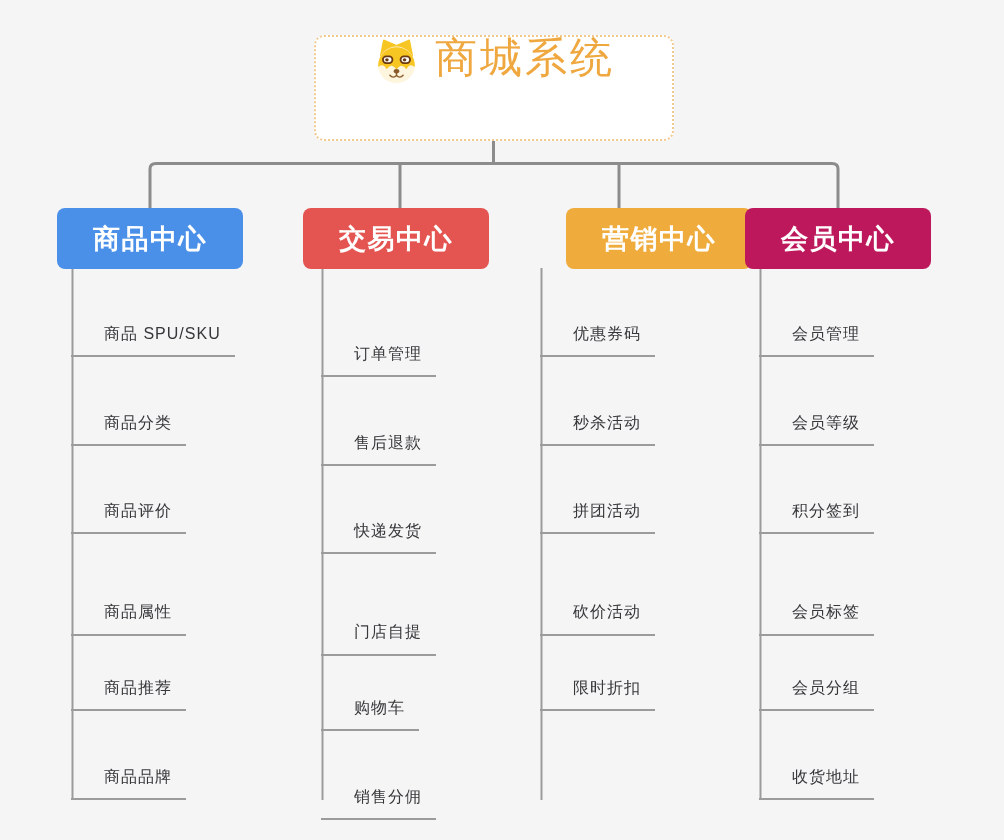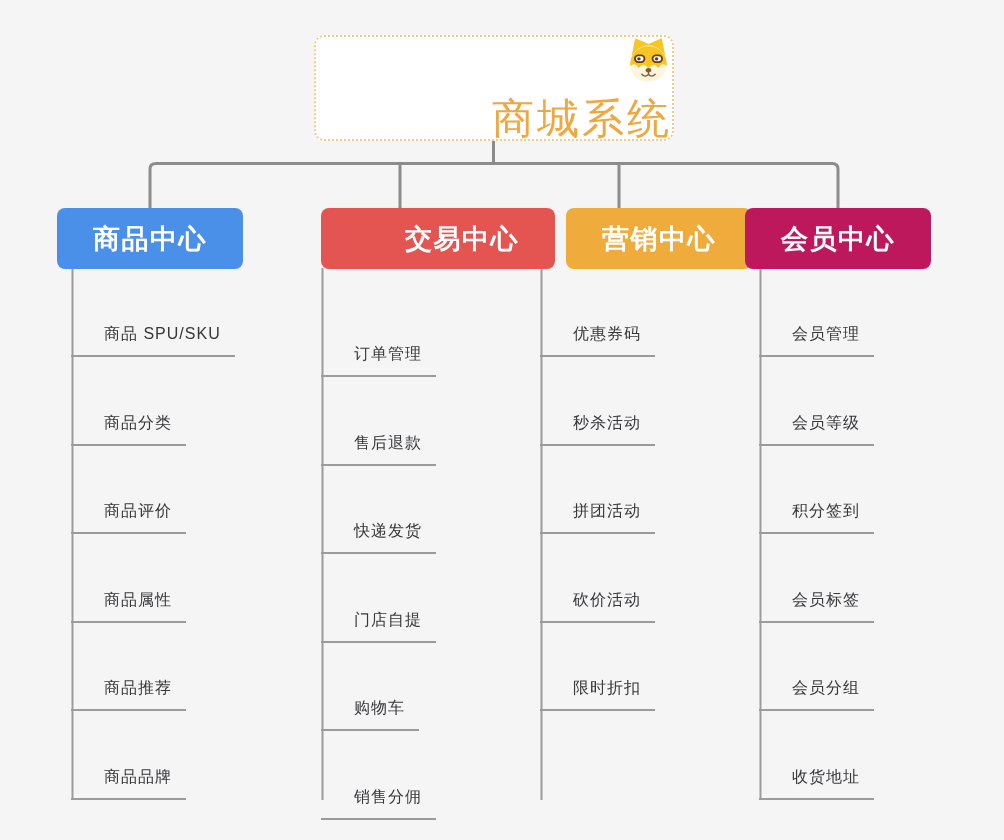--- a/index.html
+++ b/index.html
@@ -13,40 +13,39 @@
   .canvas{position:absolute;inset:0;width:1004px;height:840px;}
   .connectors{position:absolute;left:0;top:0;pointer-events:none;z-index:0;}
 
   
   .root-node{
     position:absolute;left:314px;top:35px;width:360px;height:106px;
     background:#ffffff;
     border:2px dotted #f2c98c;
     border-radius:10px;
     box-sizing:border-box;
-    display:flex;align-items:flex-end;justify-content:center;gap:15px;
+    display:flex;align-items:flex-start;justify-content:center;gap:15px;
     z-index:2;
-    flex-direction:column;
   }
   .root-title{
     font-size:42px;letter-spacing:3px;font-weight:400;line-height:1;
     white-space:nowrap;
   }
   .root-icon{width:47px;height:47px;flex:0 0 auto;}
 
   
   .branch-node{
     position:absolute;top:208px;width:186px;height:61px;
     border-radius:8px;
     display:flex;align-items:center;justify-content:center;
     color:#ffffff;font-size:27px;letter-spacing:1.5px;
     z-index:2;white-space:nowrap;font-weight:bold;
   }
   .bcol-0{left:57px;}
-  .bcol-1{left:321px;padding-left:48px;}
+  .bcol-1{left:303px;}
   .bcol-2{left:526px;margin-left:40px;}
   .bcol-3{left:745px;}
 
   
   .item{
     position:absolute;
     height:40px;box-sizing:border-box;
     border-bottom:2px solid #9b9b9b;
     display:flex;align-items:flex-end;
     padding:0 14px 9px 33px;
@@ -54,21 +53,21 @@
     white-space:nowrap;
     z-index:1;
   }
   .col-0{left:71px;}
   .col-1{left:321px;margin-top:20px;}
   .col-2{left:540px;}
   .col-3{left:759px;}
   .row-0{top:317px;}
   .row-1{top:406px;}
   .row-2{top:494px;}
-  .row-3{top:583px;}
+  .row-3{top:596px;font-family:Liberation Mono, monospace;}
   .row-4{top:671px;}
   .row-5{top:760px;}
 </style>
 </head>
 <body>
 
 <div class="canvas">
 
   <svg class="connectors" width="1004" height="840" viewBox="0 0 1004 840">
 

